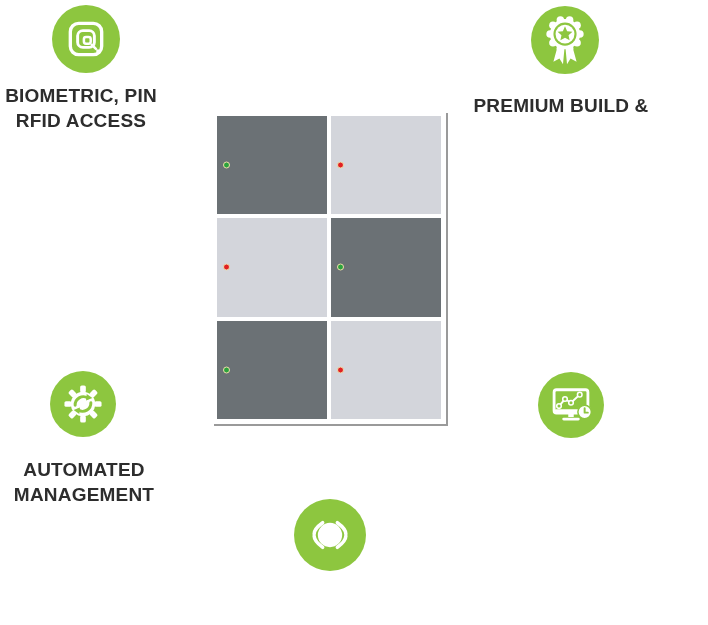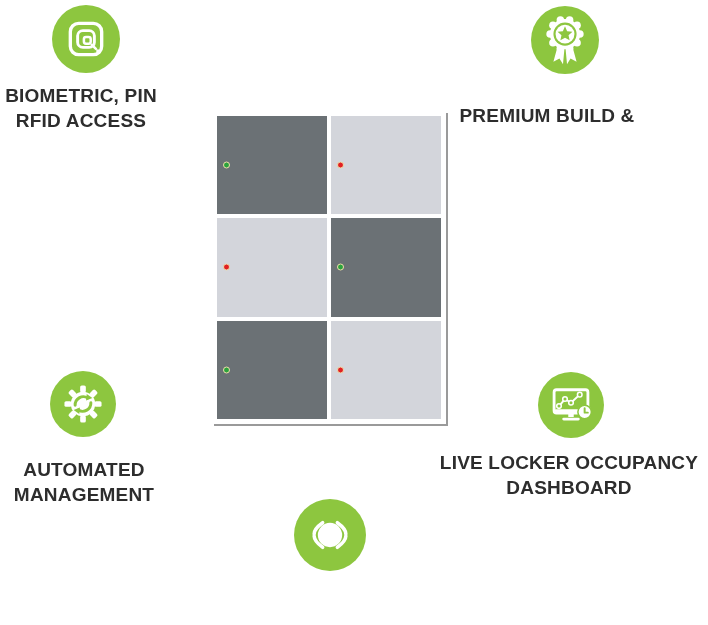--- a/index.html
+++ b/index.html
@@ -7,21 +7,21 @@
   .stage{position:relative;width:708px;height:625px;background:#fff;overflow:hidden;}
 
   .icon-circle{position:absolute;border-radius:50%;background:var(--accent,#8dc63f);
     display:flex;align-items:center;justify-content:center;}
   .label{position:absolute;color:var(--text,#2d2d2d);font-weight:700;font-size:19px;
     line-height:1.33;text-align:center;letter-spacing:.2px;}
 
   .f1-icon{left:52px;top:5px;width:68px;height:68px;}
   .f1-label{left:-6px;top:83px;width:174px;}
   .f2-icon{left:531px;top:6px;width:68px;height:68px;}
-  .f2-label{left:437px;top:93px;width:220px;margin-top:10px;}
+  .f2-label{left:451px;top:93px;width:220px;}
   .f3-icon{left:50px;top:371px;width:66px;height:66px;}
   .f3-label{left:-2px;top:457px;width:172px;}
   .f4-icon{left:538px;top:372px;width:66px;height:66px;}
   .f4-label{left:433px;top:450px;width:272px;}
   .badge-center{left:294px;top:499px;width:72px;height:72px;}
 
   .locker{position:absolute;left:212px;top:111px;width:234px;height:313px;
     background:var(--locker-frame,#fff);box-sizing:border-box;padding:5px;
     display:grid;gap:4px;box-shadow:2px 2px 0 var(--frame-shadow,#9a9a9a);}
   .cell{position:relative;}
@@ -142,24 +142,20 @@
         <circle cx="16.5" cy="16.5" r="2.1" class="f-g" stroke="#fff" stroke-width="1.4"></circle>
         <circle cx="22" cy="20" r="2.1" class="f-g" stroke="#fff" stroke-width="1.4"></circle>
         <circle cx="30" cy="12.5" r="2.1" class="f-g" stroke="#fff" stroke-width="1.4"></circle>
       </g>
       <rect class="f-w" x="19.5" y="29.5" width="5" height="3.5"></rect>
       <rect class="f-w" x="14" y="33.6" width="16" height="2.6" rx="1.3"></rect>
       <circle class="f-w" cx="34.5" cy="28.5" r="6.2" stroke="var(--accent,#8dc63f)" stroke-width="1.4"></circle>
       <path class="s-g" d="M34.5 29 L34.5 25 M34.5 29 L37.4 29" stroke-width="1.8" stroke-linecap="round"></path>
     </svg>
   </div>
-  <div class="label f4-label">
-    <div>LIVE LOCKER OCCUPANCY</div>
-    <div>DASHBOARD</div>
-  </div>
 
   <div class="icon-circle badge-center">
     <svg width="52" height="52" viewBox="0 0 44 44">
       <circle class="f-w" cx="22" cy="22" r="10.3"></circle>
       <path class="s-w" d="M15.8 11.6 C11 15 8.6 17.9 8.6 21.1" stroke-width="3" stroke-linecap="round"></path>
       <path class="s-w" d="M8.6 22.9 C8.6 26.1 11 29 15.8 32.4" stroke-width="3" stroke-linecap="round"></path>
       <path class="s-w" d="M28.2 11.6 C33 15 35.4 17.9 35.4 21.1" stroke-width="3" stroke-linecap="round"></path>
       <path class="s-w" d="M35.4 22.9 C35.4 26.1 33 29 28.2 32.4" stroke-width="3" stroke-linecap="round"></path>
     </svg>
   </div>

